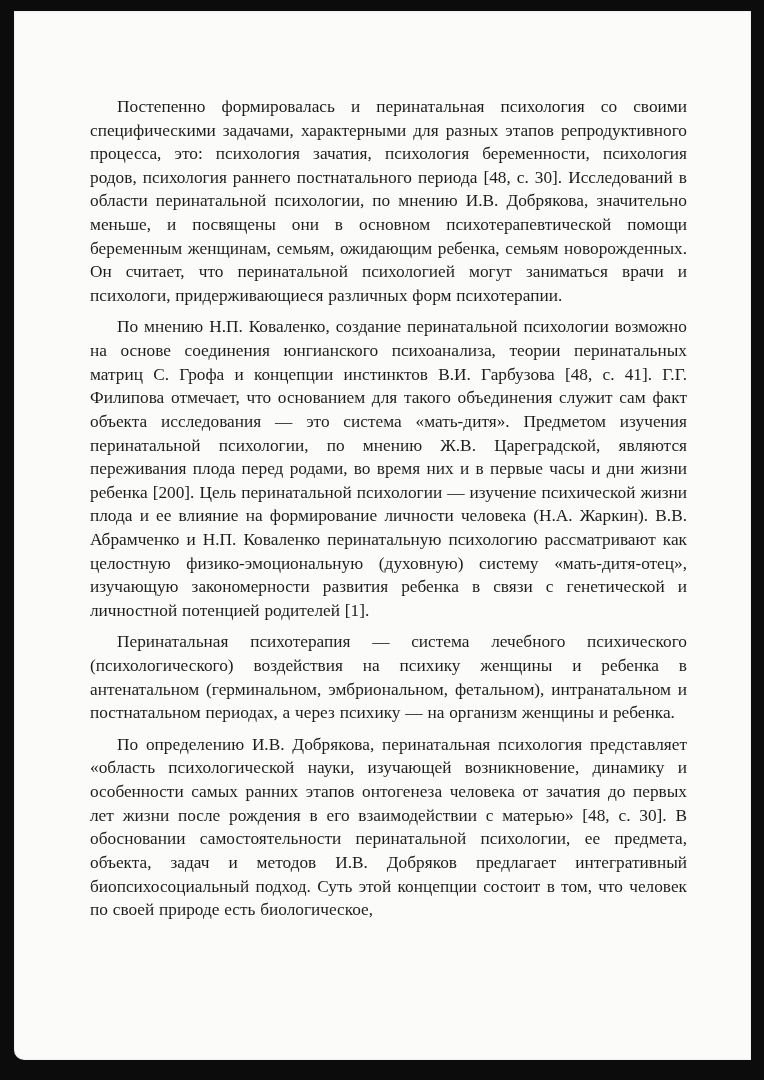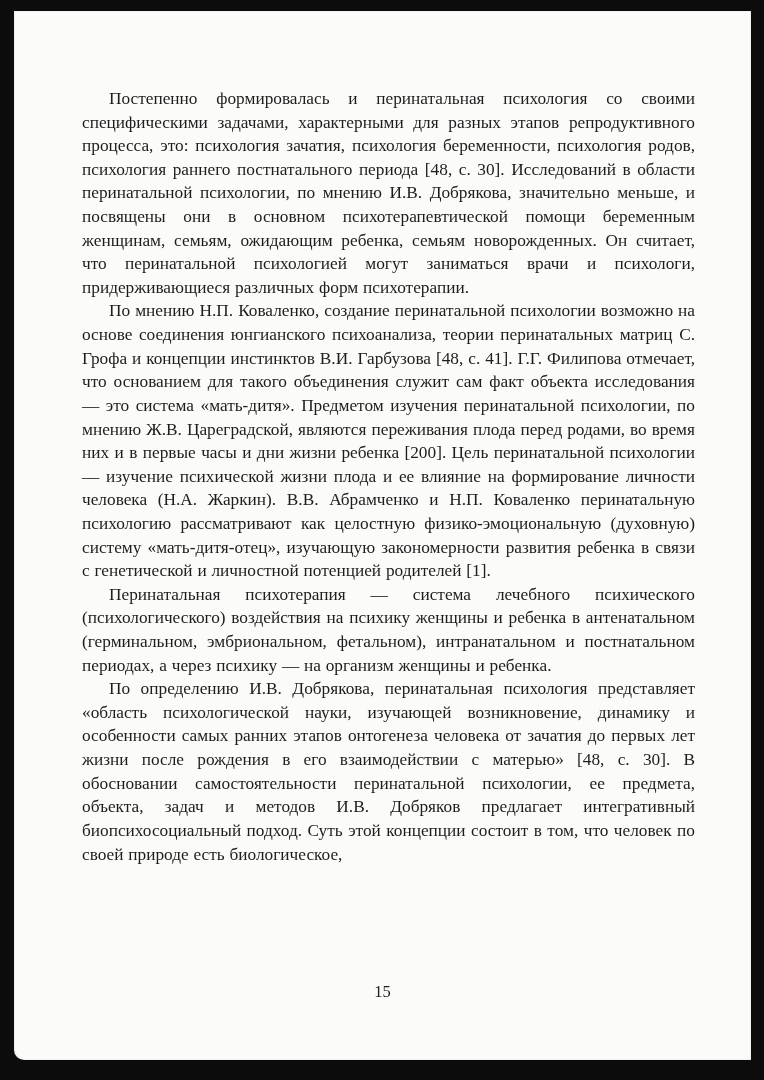--- a/index.html
+++ b/index.html
@@ -33,21 +33,21 @@
     top: 76px;
     left: 68px;
     right: 56px;
     font-family: "Liberation Serif", "DejaVu Serif", serif;
     font-size: 17.3px;
     line-height: 1.365;
     color: #1d1d1d;
     text-align: justify;
   }
   .text-block p {
-    margin: 0;
+    margin: 8px;
     padding: 0;
     text-indent: 27px;
     word-spacing: 0.5px;
   }
   .page-number {
     position: absolute;
     bottom: 58px;
     left: 0;
     right: 0;
     text-align: center;
@@ -60,15 +60,14 @@
 <body>
 
 <div class="scan-frame">
   <div class="book-page">
     <div class="text-block">
       <p>Постепенно формировалась и перинатальная психология со своими специфическими задачами, характерными для разных этапов репродуктивного процесса, это: психология зачатия, психология беременности, психология родов, психология раннего постнатального периода [48, с. 30]. Исследований в области перинатальной психологии, по мнению И.В. Добрякова, значительно меньше, и посвящены они в основном психотерапевтической помощи беременным женщинам, семьям, ожидающим ребенка, семьям новорожденных. Он считает, что перинатальной психологией могут заниматься врачи и психологи, придерживающиеся различных форм психотерапии.</p>
       <p>По мнению Н.П. Коваленко, создание перинатальной психологии возможно на основе соединения юнгианского психоанализа, теории перинатальных матриц С. Грофа и концепции инстинктов В.И. Гарбузова [48, с. 41]. Г.Г. Филипова отмечает, что основанием для такого объединения служит сам факт объекта исследования — это система «мать-дитя». Предметом изучения перинатальной психологии, по мнению Ж.В. Цареградской, являются переживания плода перед родами, во время них и в первые часы и дни жизни ребенка [200]. Цель перинатальной психологии — изучение психической жизни плода и ее влияние на формирование личности человека (Н.А. Жаркин). В.В. Абрамченко и Н.П. Коваленко перинатальную психологию рассматривают как целостную физико-эмоциональную (духовную) систему «мать-дитя-отец», изучающую закономерности развития ребенка в связи с генетической и личностной потенцией родителей [1].</p>
       <p>Перинатальная психотерапия — система лечебного психического (психологического) воздействия на психику женщины и ребенка в антенатальном (герминальном, эмбриональном, фетальном), интранатальном и постнатальном периодах, а через психику — на организм женщины и ребенка.</p>
       <p>По определению И.В. Добрякова, перинатальная психология представляет «область психологической науки, изучающей возникновение, динамику и особенности самых ранних этапов онтогенеза человека от зачатия до первых лет жизни после рождения в его взаимодействии с матерью» [48, с. 30]. В обосновании самостоятельности перинатальной психологии, ее предмета, объекта, задач и методов И.В. Добряков предлагает интегративный биопсихосоциальный подход. Суть этой концепции состоит в том, что человек по своей природе есть биологическое,</p>
     </div>
-    <div class="page-number">15</div>
   </div>
 </div>
 
 </body></html>

